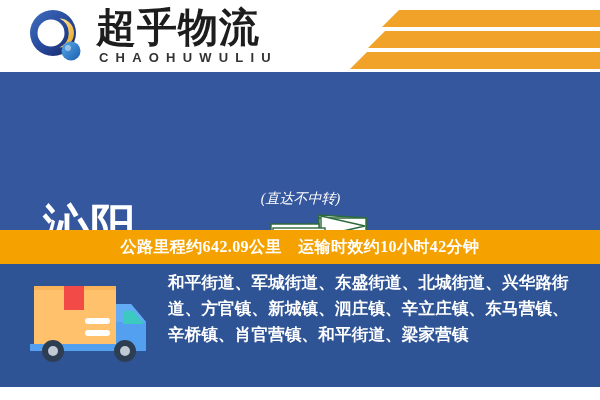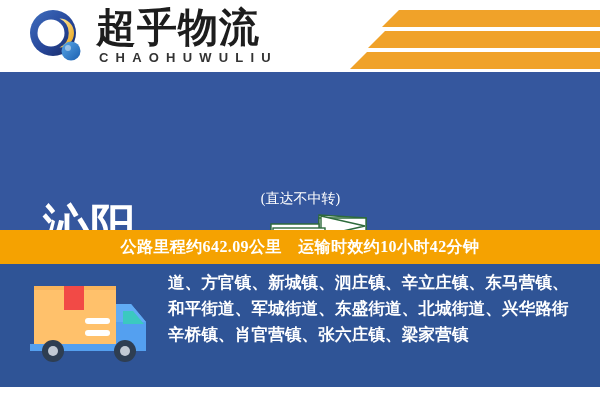--- a/index.html
+++ b/index.html
@@ -97,20 +97,21 @@
   }
   .arrow-note-top {
     position: absolute;
     left: 0; top: 0;
     width: 135px;
     text-align: center;
     font-family: "Liberation Serif", "DejaVu Serif", serif;
     font-size: 14px;
     color: #ffffff;
     white-space: nowrap;
+    font-style: italic;
   }
   .arrow-svg {
     position: absolute;
     left: 0; top: 24px;
   }
   .arrow-note-bottom {
     position: absolute;
     left: 0; top: 64px;
     width: 135px;
     text-align: center;
@@ -266,18 +267,18 @@
       <rect x="2" y="66" width="116" height="7" fill="#54A0F0"></rect>
 
       <circle cx="25" cy="73" r="11" fill="#2E3E52"></circle>
       <circle cx="25" cy="73" r="5" fill="#C2CAD4"></circle>
       <circle cx="97" cy="73" r="11" fill="#2E3E52"></circle>
       <circle cx="97" cy="73" r="5" fill="#C2CAD4"></circle>
     </svg>
   </div>
 
   <div class="area-list">
+    <div class="area-line">和平街道、军城街道、东盛街道、北城街道、兴华路街</div>
     <div class="area-line">道、方官镇、新城镇、泗庄镇、辛立庄镇、东马营镇、</div>
-    <div class="area-line">和平街道、军城街道、东盛街道、北城街道、兴华路街</div>
-    <div class="area-line">辛桥镇、肖官营镇、张六庄镇、梁家营镇</div>
+    <div class="area-line">辛桥镇、肖官营镇、和平街道、梁家营镇</div>
   </div>
 
 </div>
 
 </body></html>

